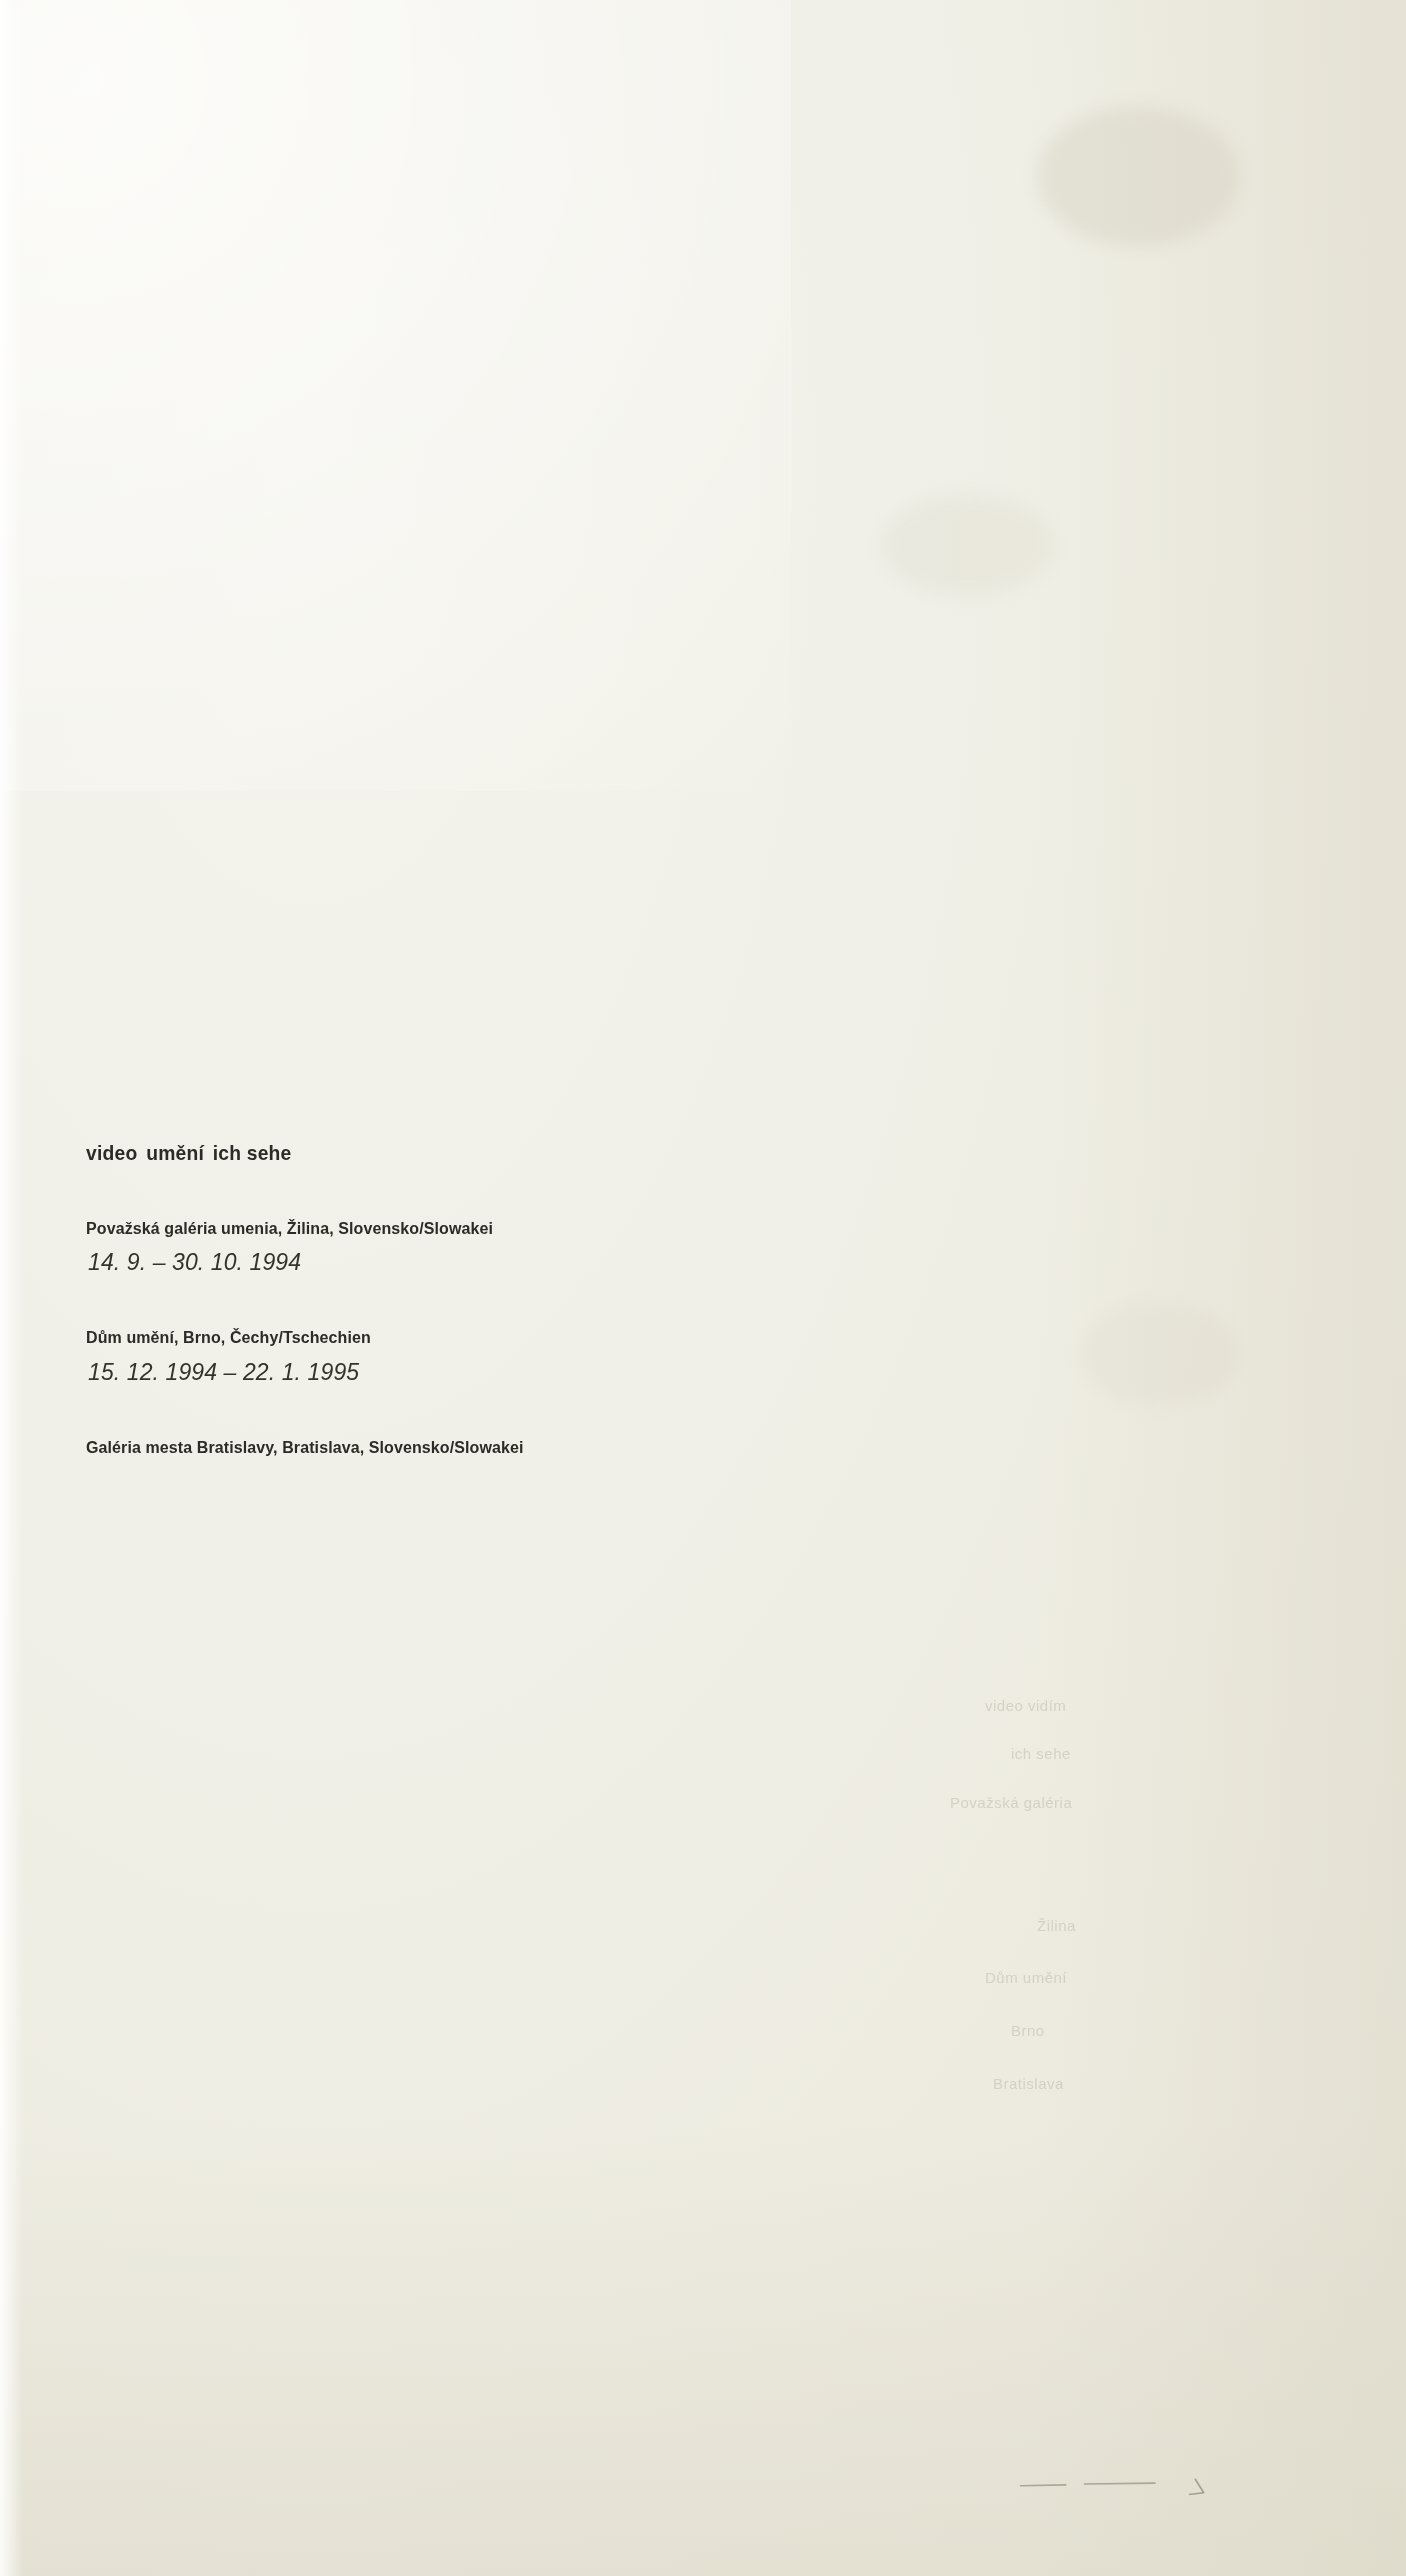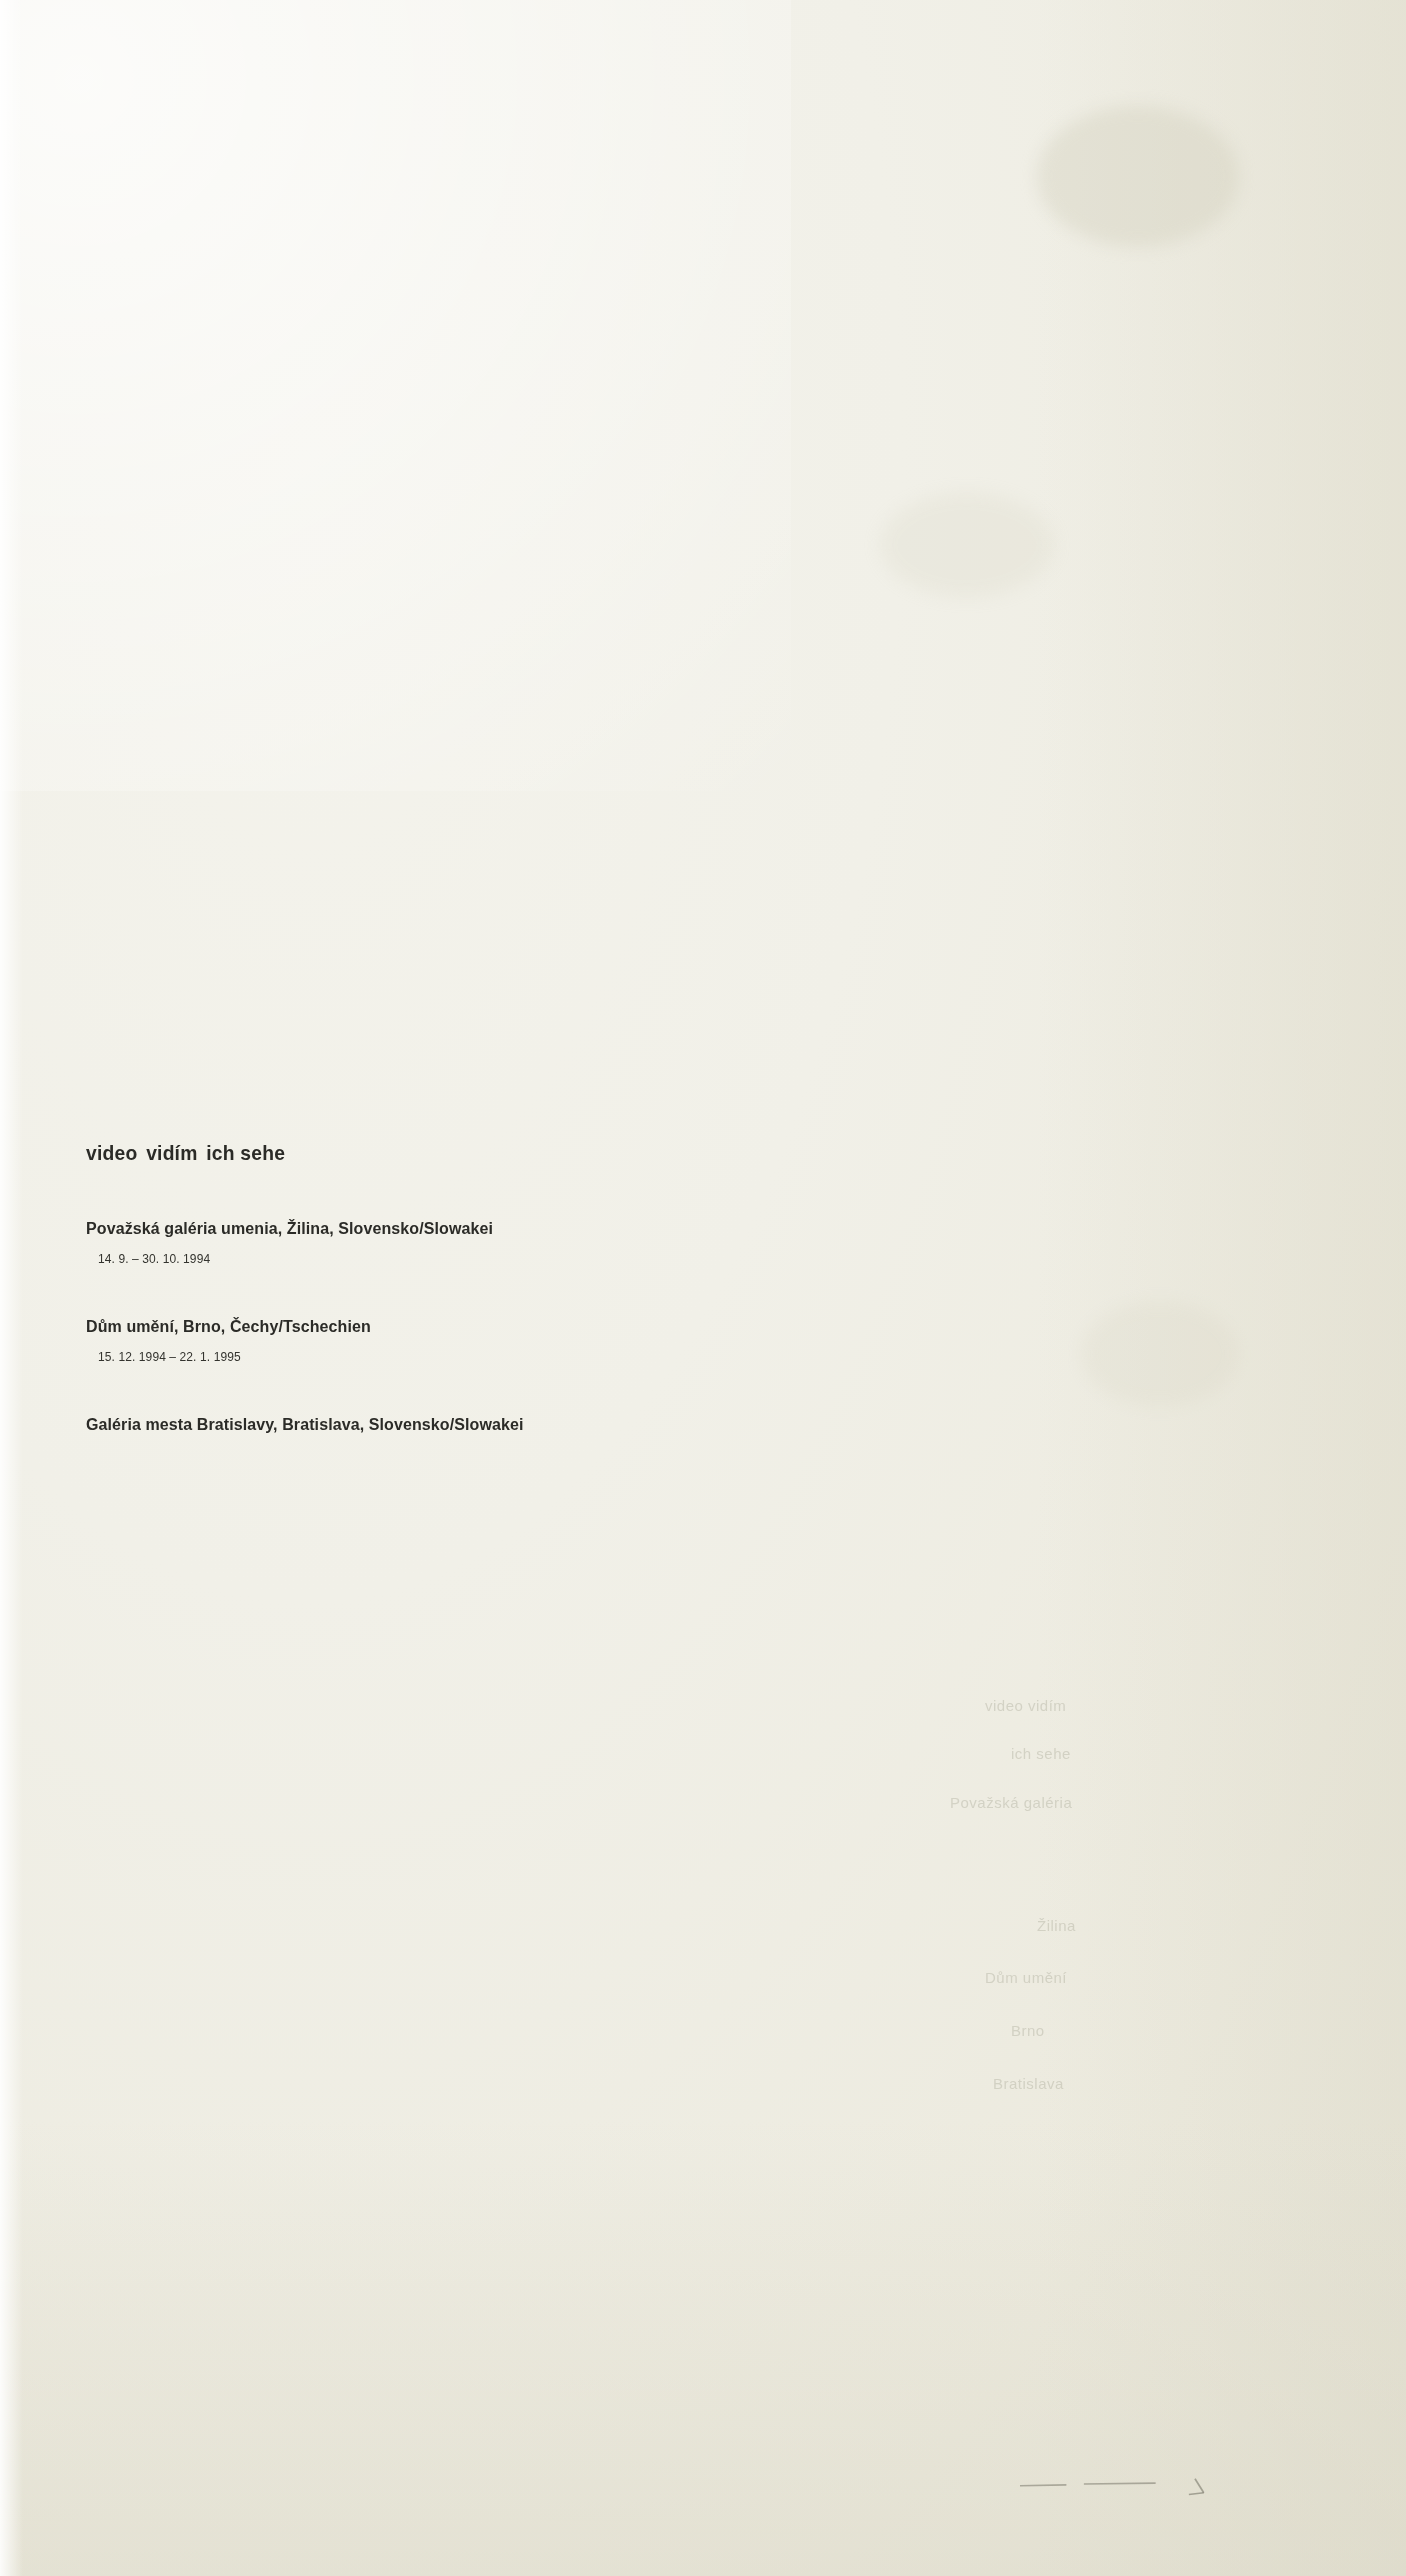--- a/index.html
+++ b/index.html
@@ -90,26 +90,27 @@
   .venue-group { margin-bottom: 49px; }
   .venue-name {
     font-size: 16px;
     font-weight: bold;
     color: #2b2b27;
     letter-spacing: 0.1px;
     margin: 0 0 8.8px 0;
     line-height: 1.35;
   }
   .venue-dates {
-    font-size: 12px;
+    font-size: 23px;
     font-weight: normal;
     color: #33332e;
     letter-spacing: 0.1px;
-    margin: 12px;
+    margin: 2px;
     line-height: 1.3;
+    font-style: italic;
   }
 
   
   .pencil-mark {
     position: absolute;
     left: 1015px;
     top: 2470px;
     width: 220px;
     height: 35px;
     pointer-events: none;
@@ -133,21 +134,21 @@
   <div class="ghost" style="left:1011px; top:1745px;">ich sehe</div>
   <div class="ghost" style="left:950px; top:1794px;">Považská galéria</div>
   <div class="ghost" style="left:1037px; top:1917px;text-align:center;">Žilina</div>
   <div class="ghost" style="left:985px; top:1969px;">Dům umění</div>
   <div class="ghost" style="left:1011px; top:2022px;">Brno</div>
   <div class="ghost" style="left:993px; top:2075px;">Bratislava</div>
 
   <div class="content">
 
     <div class="doc-title">
-      <span>video</span><span class="gap"></span><span>vidím</span><span class="gap"></span><span>ich sehe</span>
+      <span>video</span><span class="gap"></span><span>umění</span><span class="gap"></span><span>ich sehe</span>
     </div>
 
     <div class="venue-group">
       <p class="venue-name">Považská galéria umenia, Žilina, Slovensko/Slowakei</p>
       <p class="venue-dates">14. 9. – 30. 10. 1994</p>
     </div>
 
     <div class="venue-group">
       <p class="venue-name">Dům umění, Brno, Čechy/Tschechien</p>
       <p class="venue-dates">15. 12. 1994 – 22. 1. 1995</p>

